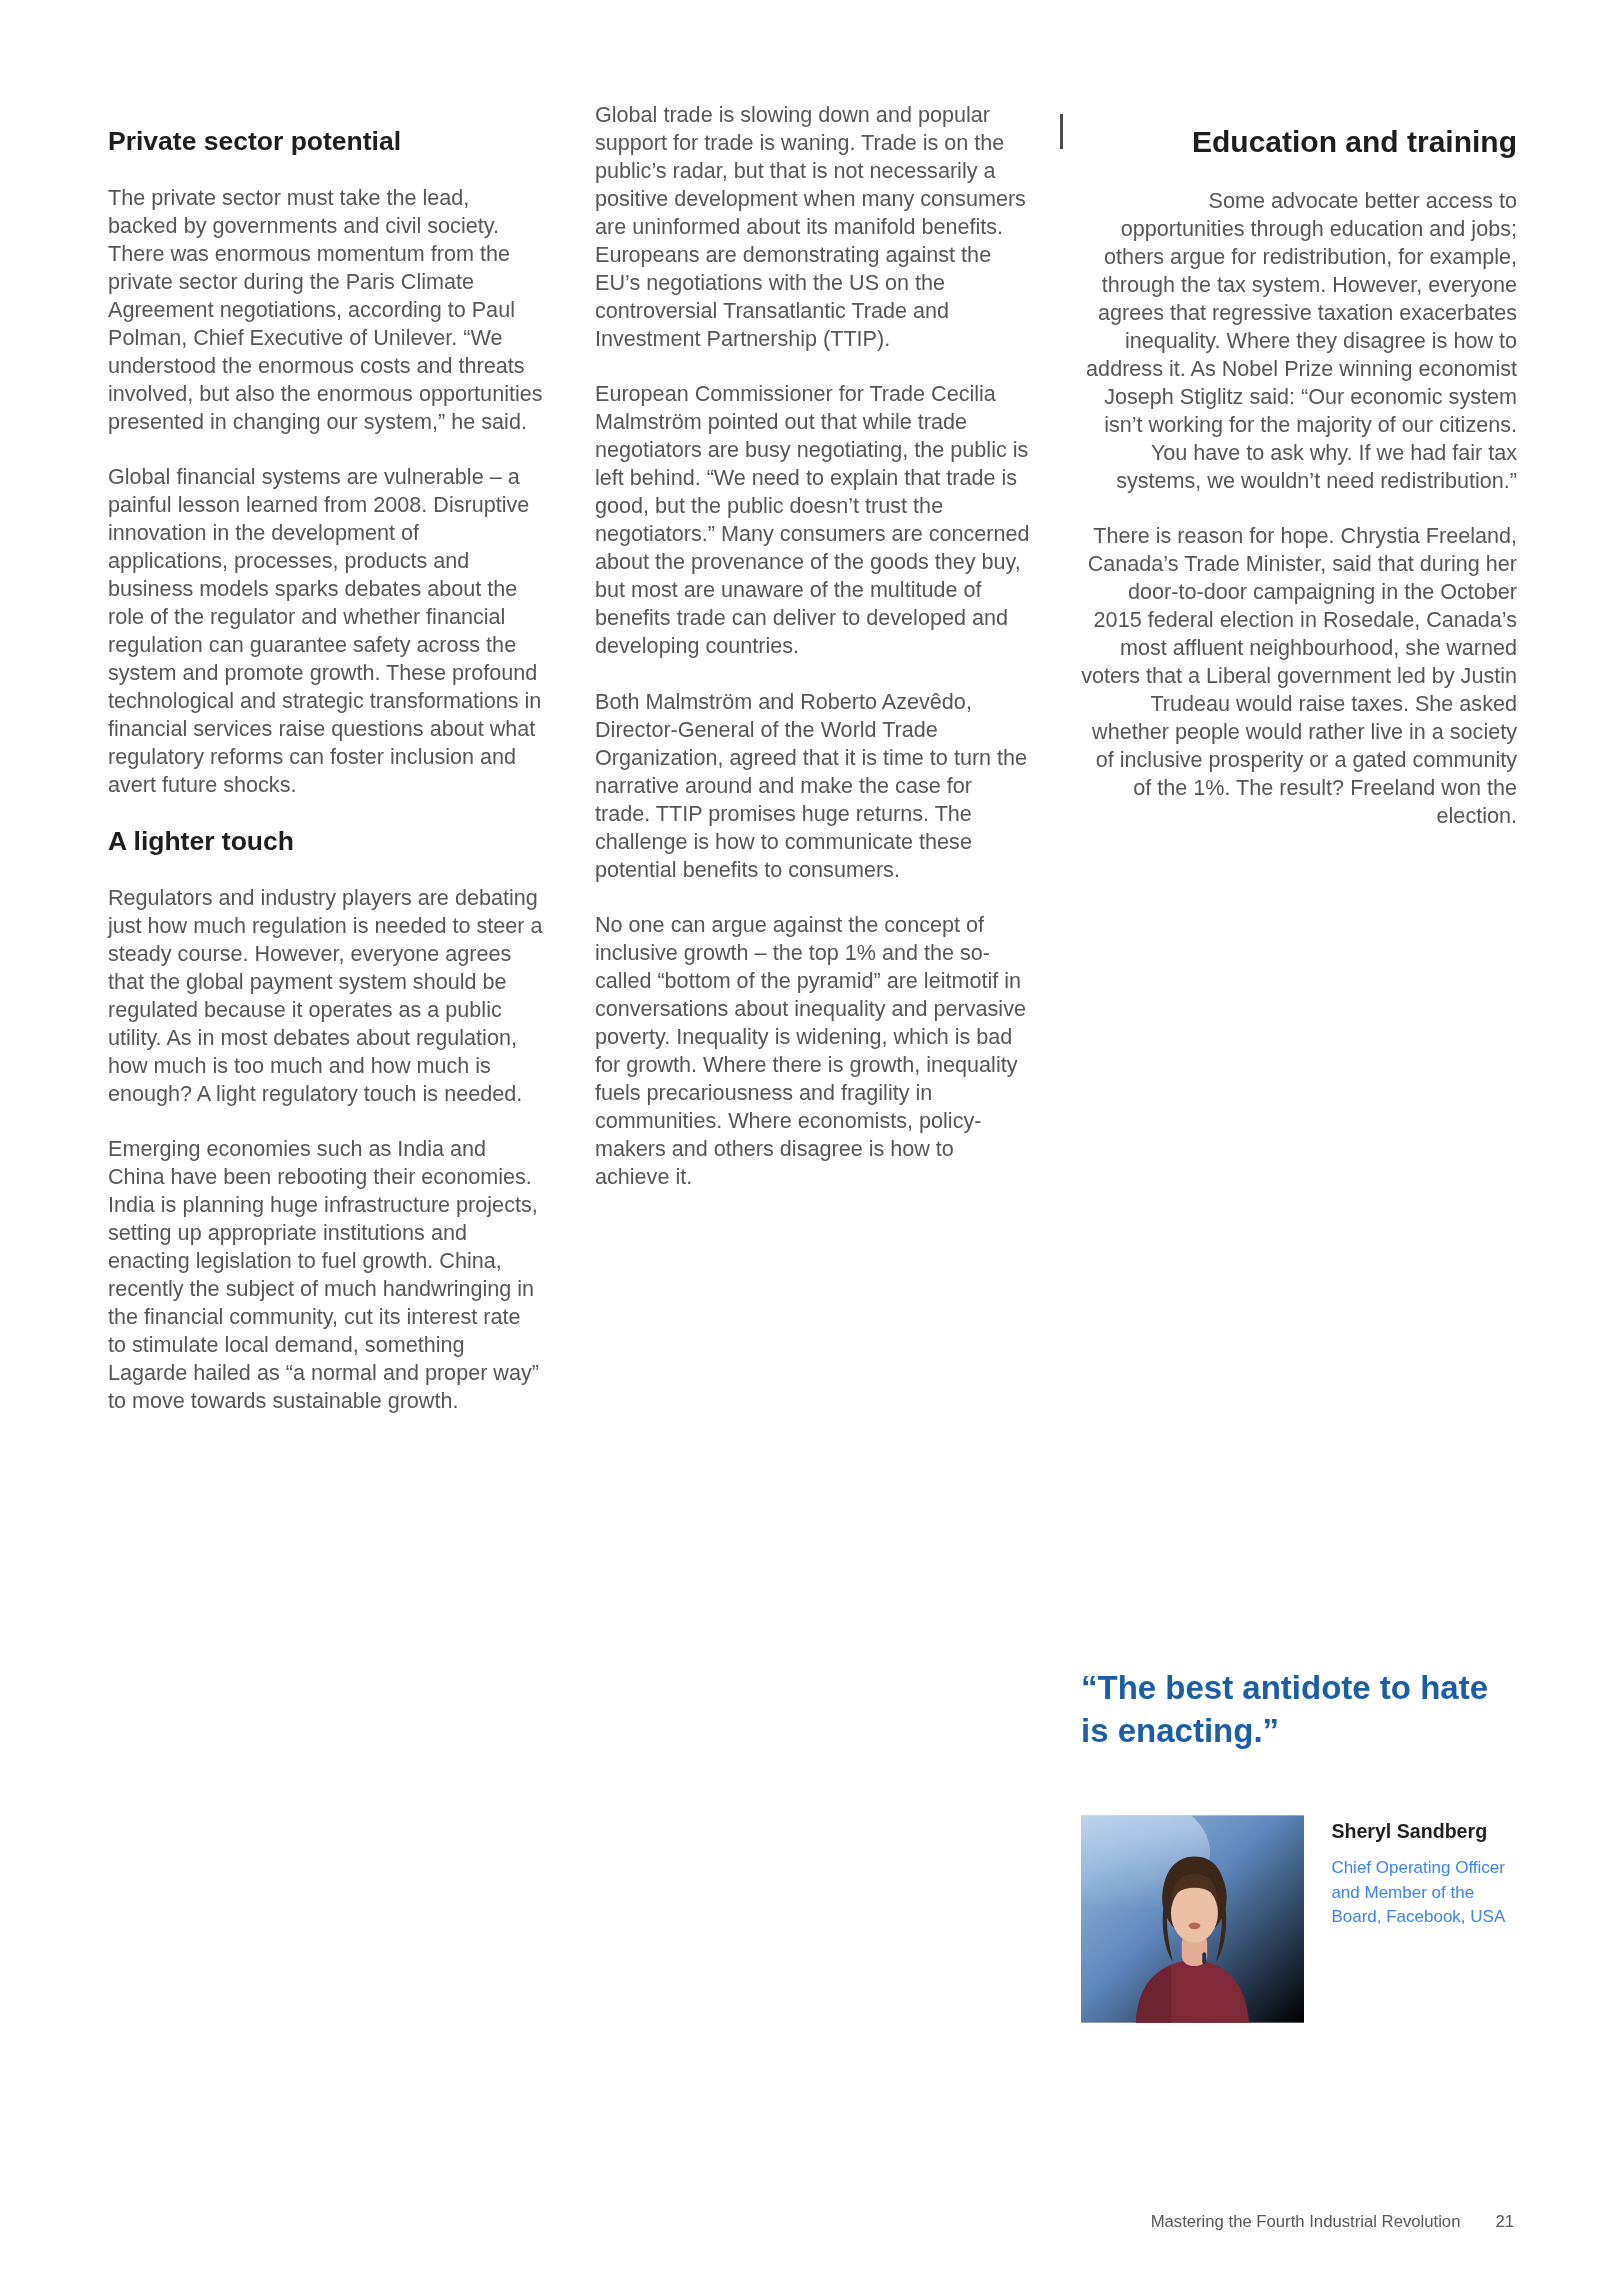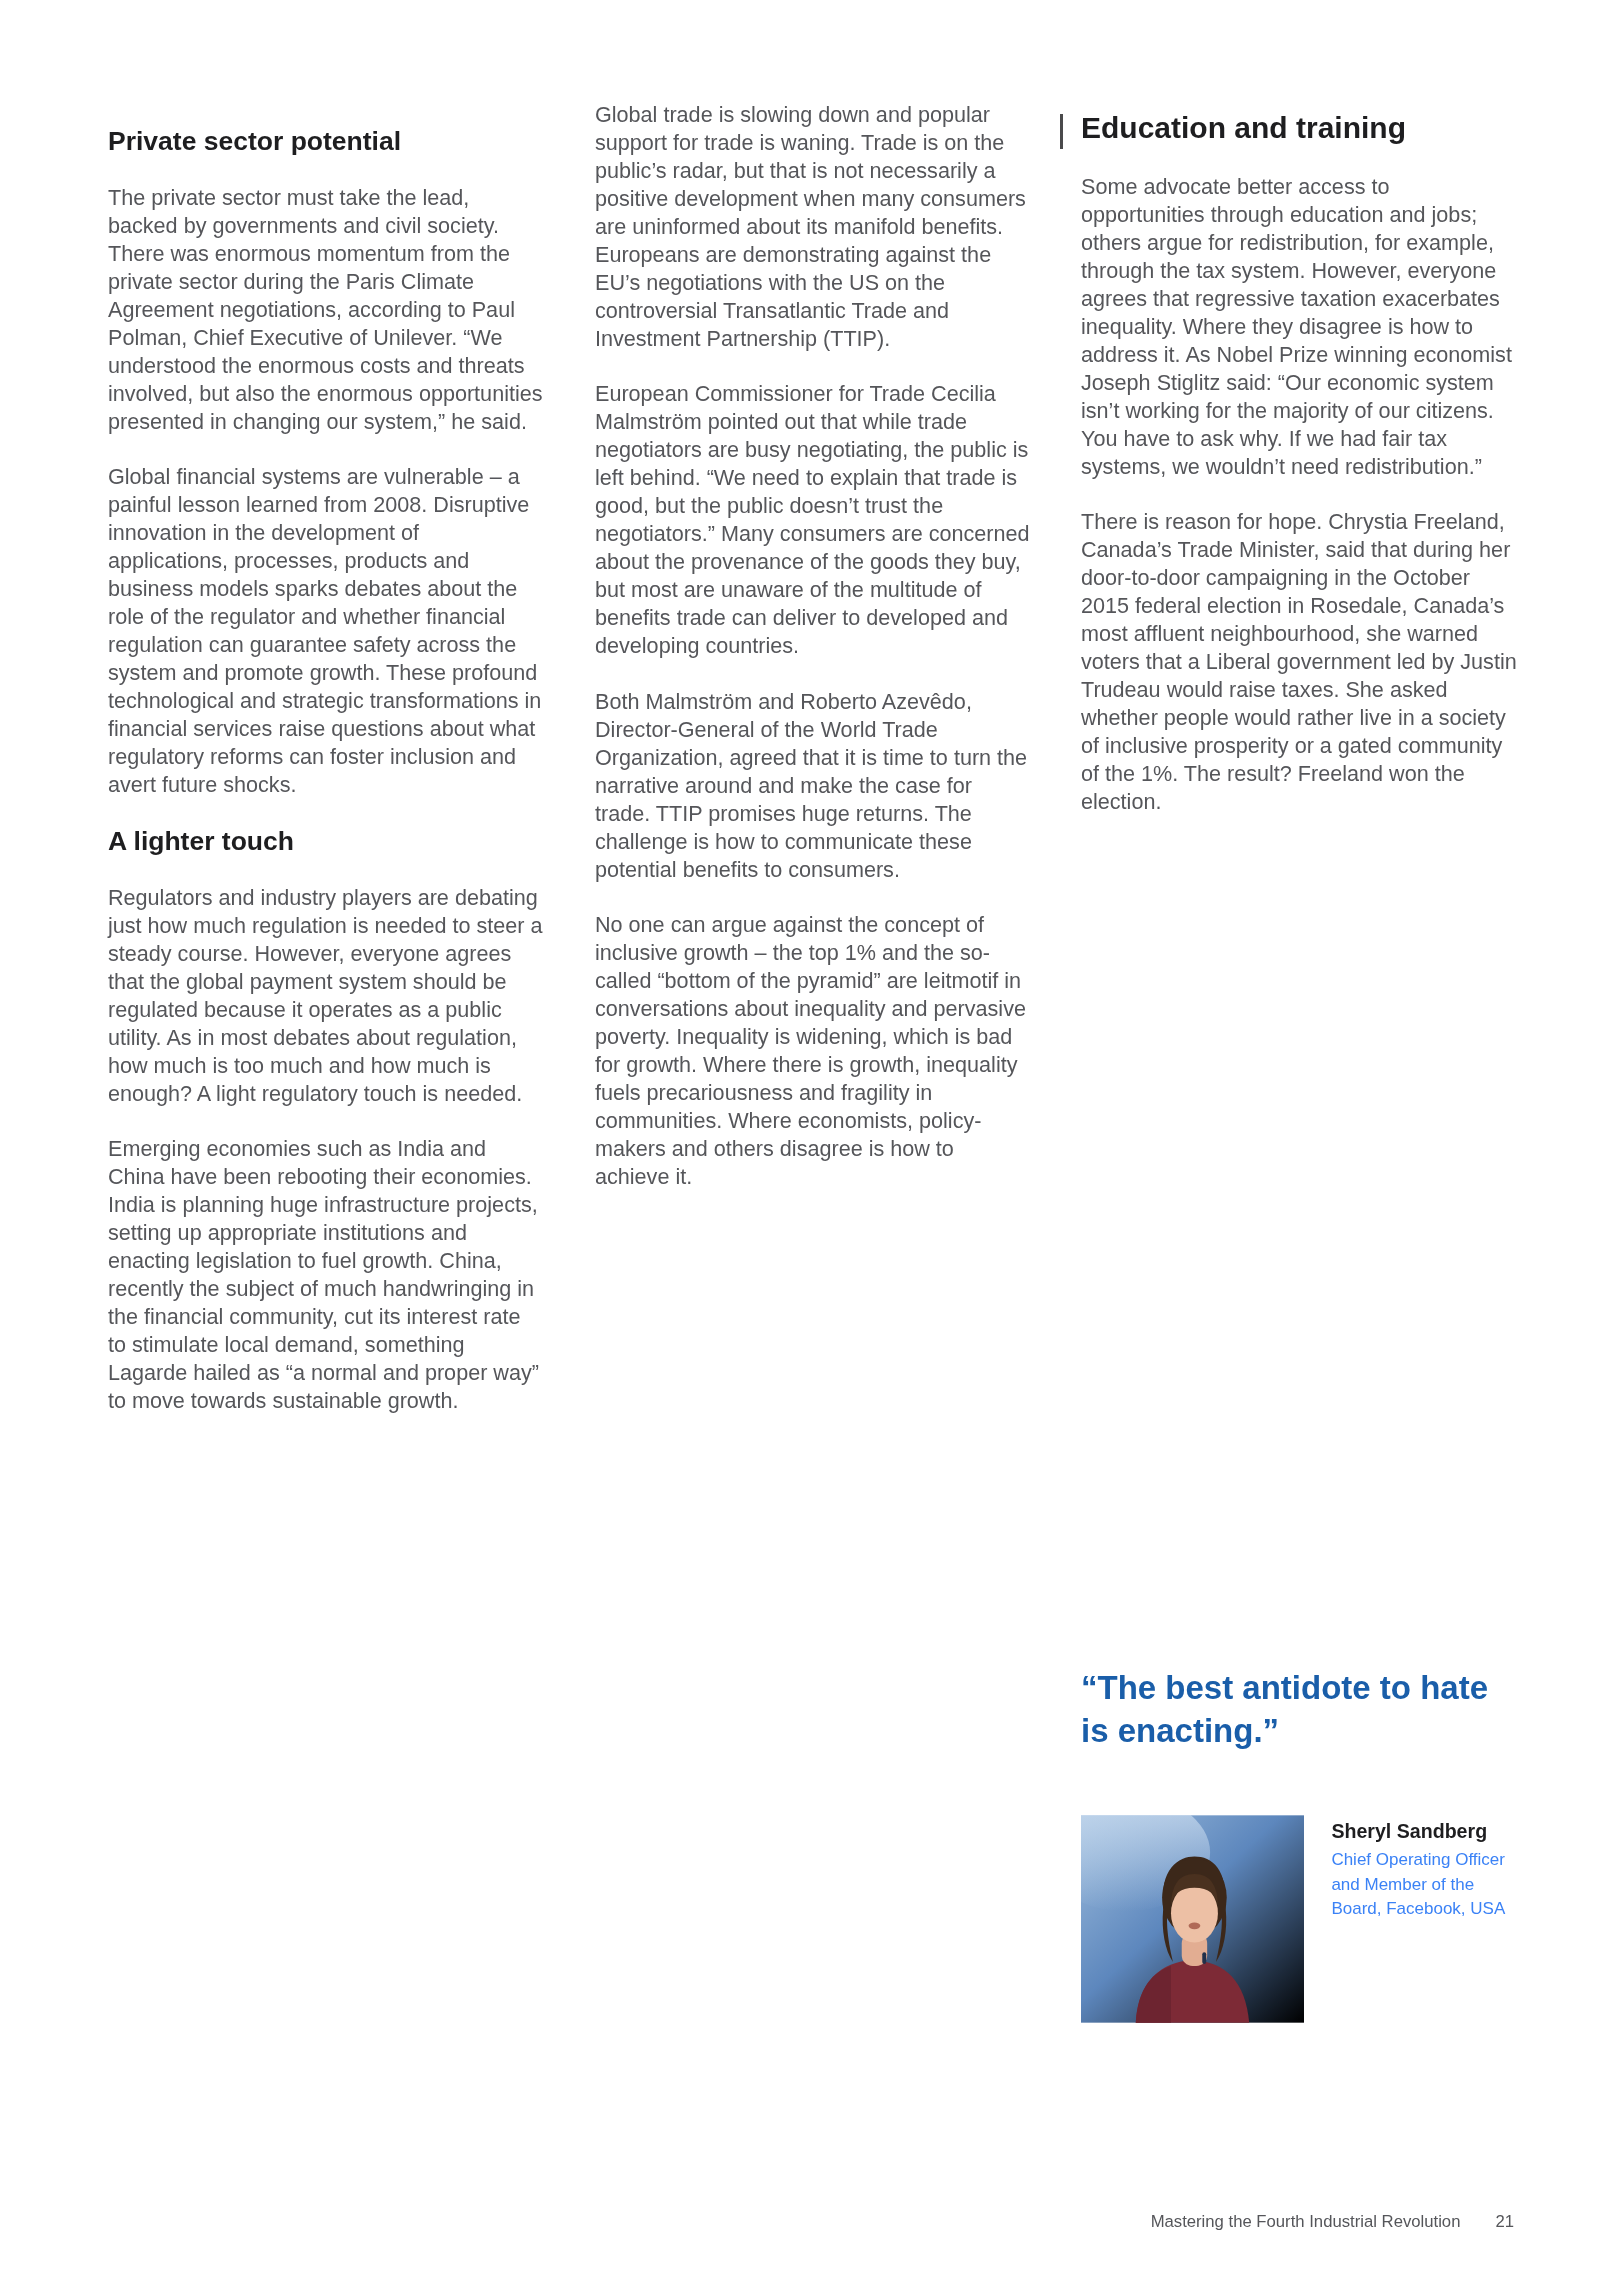--- a/index.html
+++ b/index.html
@@ -18,21 +18,21 @@
   .col {
     position: absolute;
     width: 436px;
     color: #55565a;
     font-size: 21.6px;
     line-height: 28px;
     text-align: left;
   }
   .col1 { left: 108px; top: 110px; }
   .col2 { left: 595px; top: 101px; }
-  .col3 { left: 1081px; top: 110px; }
+  .col3 { left: 1081px; top: 124px; text-align: right; }
 
   .para { margin: 0 0 27.4px 0; }
 
   .heading-sm {
     font-size: 26.5px;
     line-height: 31px;
     font-weight: bold;
     color: #1e1e20;
     margin: 17.6px 0 26.5px 0;
   }
@@ -85,21 +85,21 @@
   .photo-caption {
     margin-left: 27.4px;
     width: 186px;
     padding-top: 3.9px;
   }
   .caption-name {
     font-size: 19.6px;
     line-height: 25.5px;
     font-weight: bold;
     color: #1e1e20;
-    margin-bottom: 4px;
+    margin-bottom: 12px;
   }
   .caption-role {
     font-size: 17px;
     line-height: 24.5px;
     color: #3b82f6;
   }
 
   .footer {
     position: absolute;
     left: 784px;

